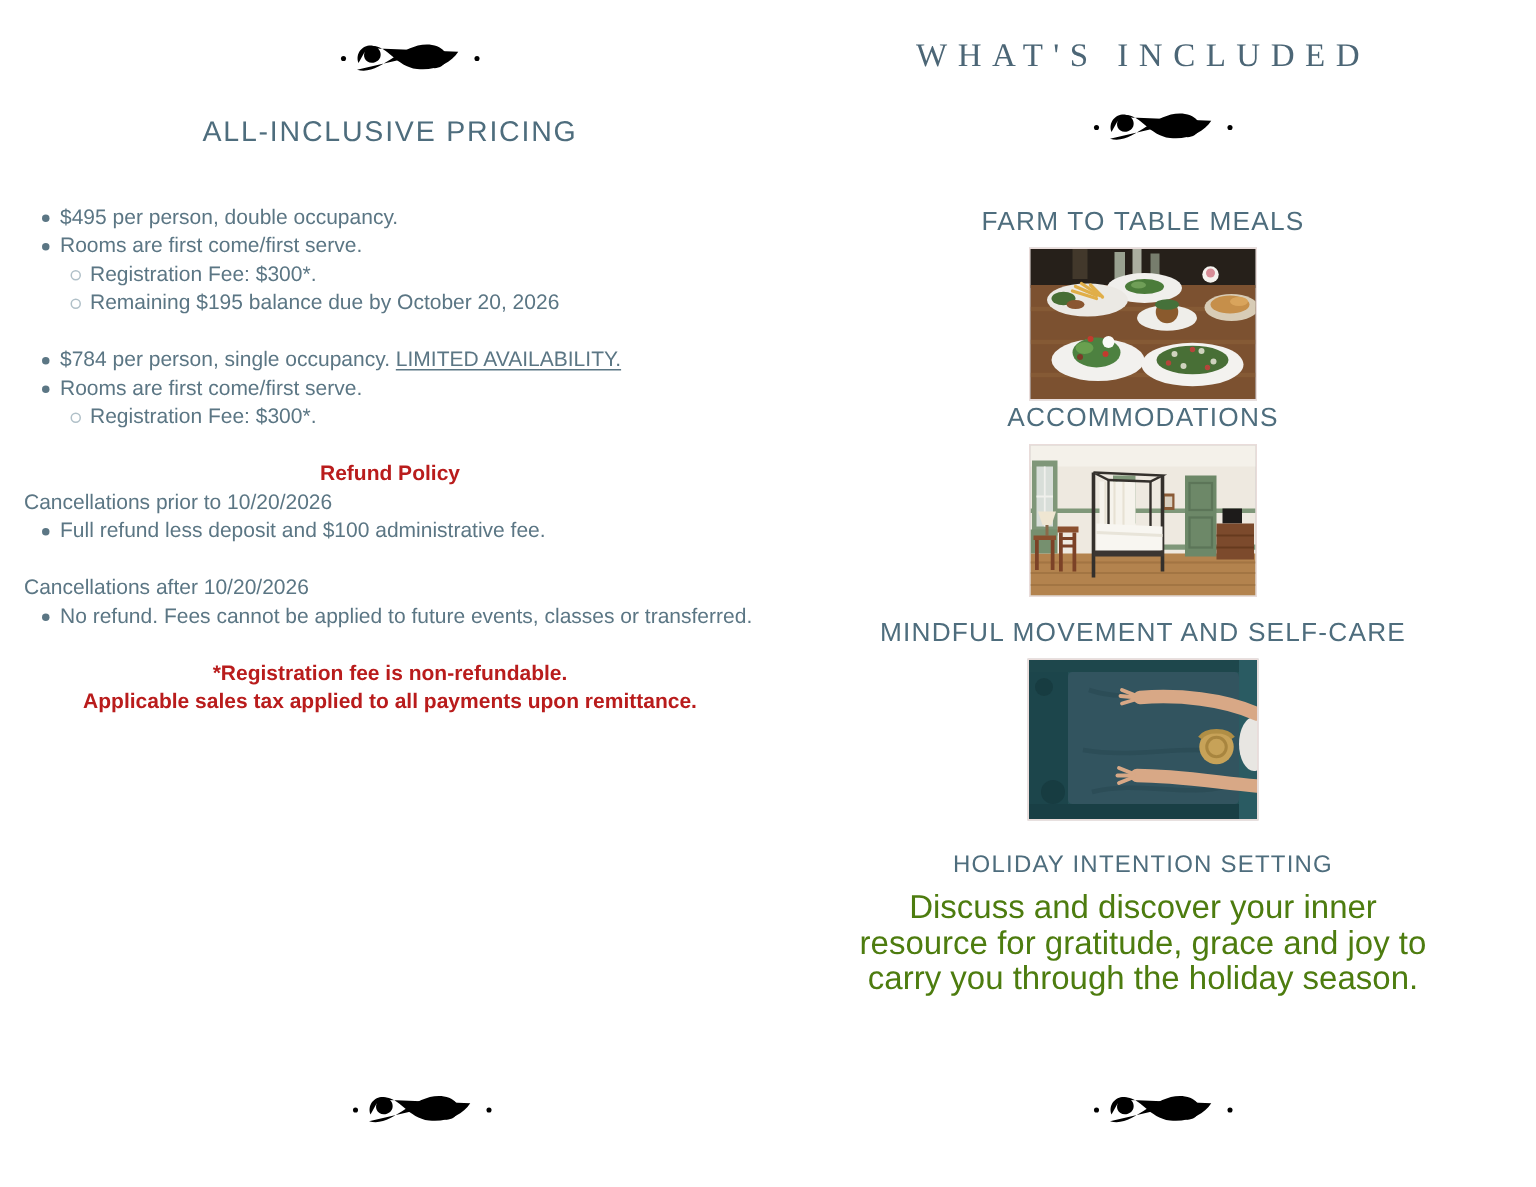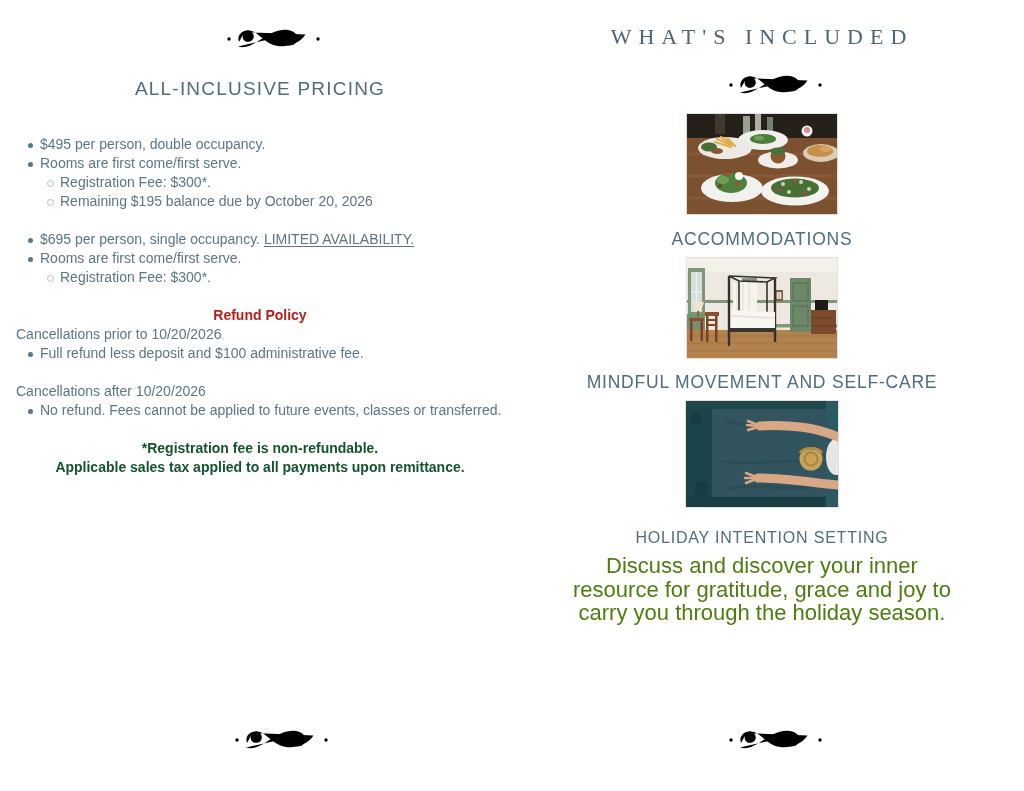--- a/index.html
+++ b/index.html
@@ -33,37 +33,37 @@
   }
   ul.rings{margin-left:20px;}
   ul.rings > li{position:relative;padding-left:24px;}
   ul.rings > li::before{
     content:"";position:absolute;left:11px;top:7px;
     width:5px;height:5px;border-radius:50%;
     border:1.4px solid #b0c0c8;background:transparent;
   }
   .limited-link{text-decoration:underline;text-underline-offset:2px;cursor:pointer;}
   .refund-title{text-align:center;font-weight:700;color:#b91c1c;}
-  .centered-bold{text-align:center;font-weight:700;color:#14532d;}
+  .centered-bold{text-align:center;font-weight:700;color:#b91c1c;}
 
   
   .right-col{position:absolute;left:532px;top:18px;width:460px;text-align:center;}
   .right-col .flourish{margin:14px auto 0 auto;}
   .wi-title{
     margin:6px 0 0 0;
     font-family:"Liberation Serif","DejaVu Serif",serif;
     font-size:22px;font-weight:500;letter-spacing:7px;
     color:#4c6676;white-space:nowrap;
   }
   .section-heading{
     margin:0;font-size:17.5px;font-weight:500;letter-spacing:0.8px;
     color:#4e6d7d;white-space:nowrap;
   }
   .sh-farm{margin-top:31px;}
-  .sh-accom{margin-top:14px;}
+  .sh-accom{margin-top:1px;}
   .sh-mindful{margin-top:13px;}
   .sh-holiday{margin-top:21px;font-size:16px;}
   .photo{
     display:block;margin:7px auto 0 auto;
     border:1px solid #e9dcda;background:#ccc;
   }
   .holiday-body{
     margin:7px auto 0 auto;width:390px;
     font-size:22px;line-height:23.5px;color:#4d7c0f;
   }
@@ -101,21 +101,21 @@
           <li>Rooms are first come/first serve.</li>
         </ul>
         <ul class="rings">
           <li>Registration Fee: $300*.</li>
           <li>Remaining $195 balance due by October 20, 2026</li>
         </ul>
       </div>
 
       <div class="blk">
         <ul class="dots">
-          <li><span>$695 per person, single occupancy. </span><span class="limited-link">LIMITED AVAILABILITY.</span></li>
+          <li><span>$784 per person, single occupancy. </span><span class="limited-link">LIMITED AVAILABILITY.</span></li>
           <li>Rooms are first come/first serve.</li>
         </ul>
         <ul class="rings">
           <li>Registration Fee: $300*.</li>
         </ul>
       </div>
 
       <div class="blk refund-title">Refund Policy</div>
 
       <div>Cancellations prior to 10/20/2026</div>
@@ -136,20 +136,21 @@
   </div>
 
   <div class="right-col">
 
     <h1 class="wi-title">WHAT'S INCLUDED</h1>
 
     <svg class="flourish">
         <use href="#fl-sym"></use>
       </svg>
 
+    <h2 class="section-heading sh-farm">FARM TO TABLE MEALS</h2>
 
     <svg class="photo" width="150" height="100" viewBox="0 0 150 100">
       <rect x="0" y="0" width="150" height="100" fill="#332a21"></rect>
       <rect x="0" y="0" width="150" height="26" fill="#26201a"></rect>
       <rect x="56" y="2" width="7" height="22" fill="#aeb8a6" opacity="0.85"></rect>
       <rect x="68" y="0" width="6" height="24" fill="#cdd2c2" opacity="0.8"></rect>
       <rect x="80" y="3" width="6" height="20" fill="#9aa592" opacity="0.7"></rect>
       <rect x="28" y="0" width="10" height="20" fill="#4a3f30" opacity="0.8"></rect>
       <rect x="0" y="24" width="150" height="76" fill="#7c5130"></rect>
       <path d="M0,40 H150 M0,62 H150 M0,84 H150" stroke="#8d613a" stroke-width="3" opacity="0.6"></path>

